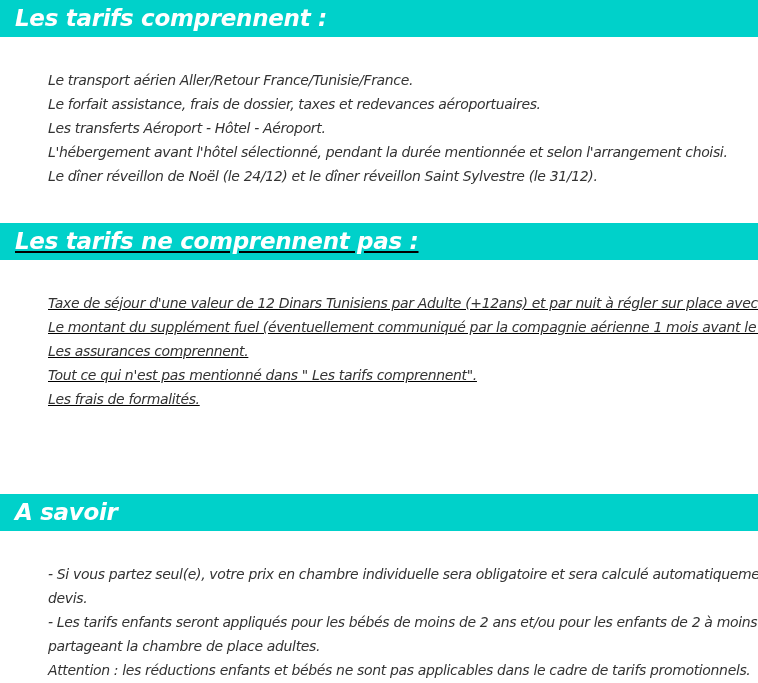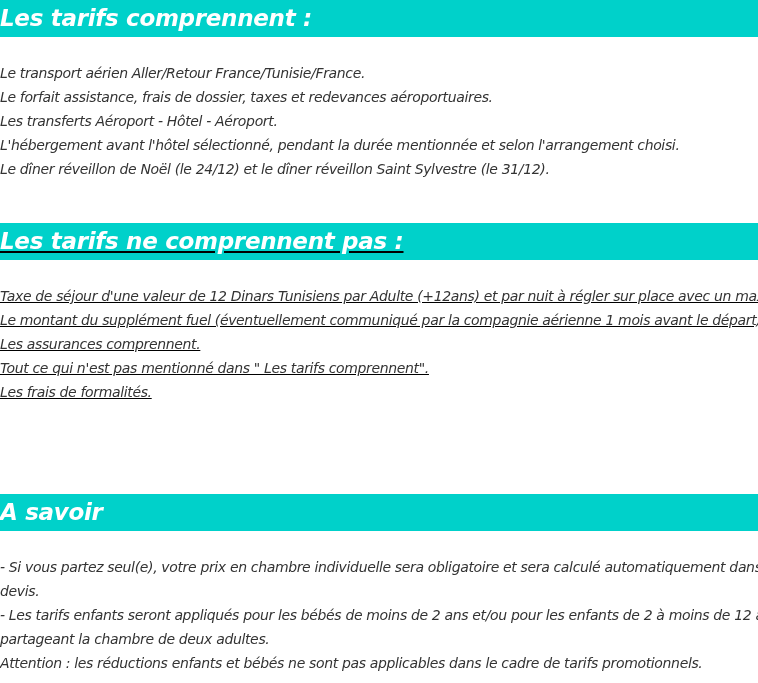--- a/index.html
+++ b/index.html
@@ -1,19 +1,19 @@
 <!DOCTYPE html>
 <html><head>
 <meta charset="utf-8">
 <style>
   html, body { margin: 0; padding: 0; background: #ffffff; }
   body { width: 758px; height: 683px; overflow: hidden; position: relative; font-family: "DejaVu Sans", "Liberation Sans", sans-serif; }
   .section { position: absolute; left: 0; width: 758px; }
-  .bar { height: 37px; background: #00D1CA; color: #ffffff; font-style: italic; font-weight: bold; font-size: 23px; line-height: 37px; box-sizing: border-box; white-space: nowrap; letter-spacing: -0.3px; }
-  .lines { margin-top: 24px; }
+  .bar { height: 37px; background: #00D1CA; color: #ffffff; font-style: italic; font-weight: bold; font-size: 23px; line-height: 37px; padding-left: 15px; box-sizing: border-box; white-space: nowrap; letter-spacing: -0.3px; }
+  .lines { margin-top: 31px; padding-left: 48px; }
   .line { font-style: italic; font-size: 14px; color: #333333; line-height: 24px; white-space: nowrap; letter-spacing: -0.35px; }
 </style>
 </head>
 <body>
 
 <div class="section" style="top:0px;">
   <div class="bar">Les tarifs comprennent :</div>
   <div class="lines">
     <div class="line">Le transport aérien Aller/Retour  France/Tunisie/France.</div>
     <div class="line">Le forfait assistance, frais de dossier, taxes et redevances aéroportuaires.</div>
@@ -33,16 +33,16 @@
     <div class="line">Les frais de formalités.</div>
   </div>
 </div>
 
 <div class="section" style="top:494px;">
   <div class="bar">A savoir</div>
   <div class="lines">
     <div class="line">- Si vous partez seul(e), votre prix en chambre individuelle sera obligatoire et sera calculé automatiquement dans votre</div>
     <div class="line">devis.</div>
     <div class="line">- Les tarifs enfants seront appliqués pour les bébés de moins de 2 ans et/ou pour les enfants de 2 à moins de 12 ans,</div>
-    <div class="line">partageant la chambre de deux adultes.</div>
+    <div class="line">partageant la chambre de place adultes.</div>
     <div class="line">Attention : les réductions enfants et bébés ne sont pas applicables dans le cadre de tarifs promotionnels.</div>
   </div>
 </div>
 
 </body></html>

